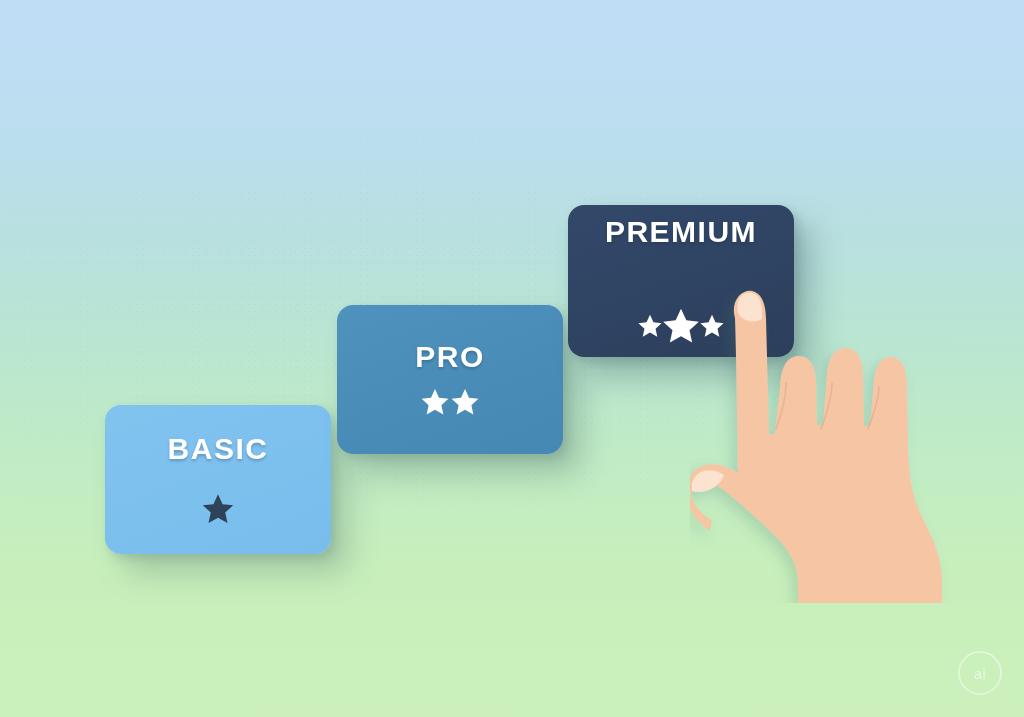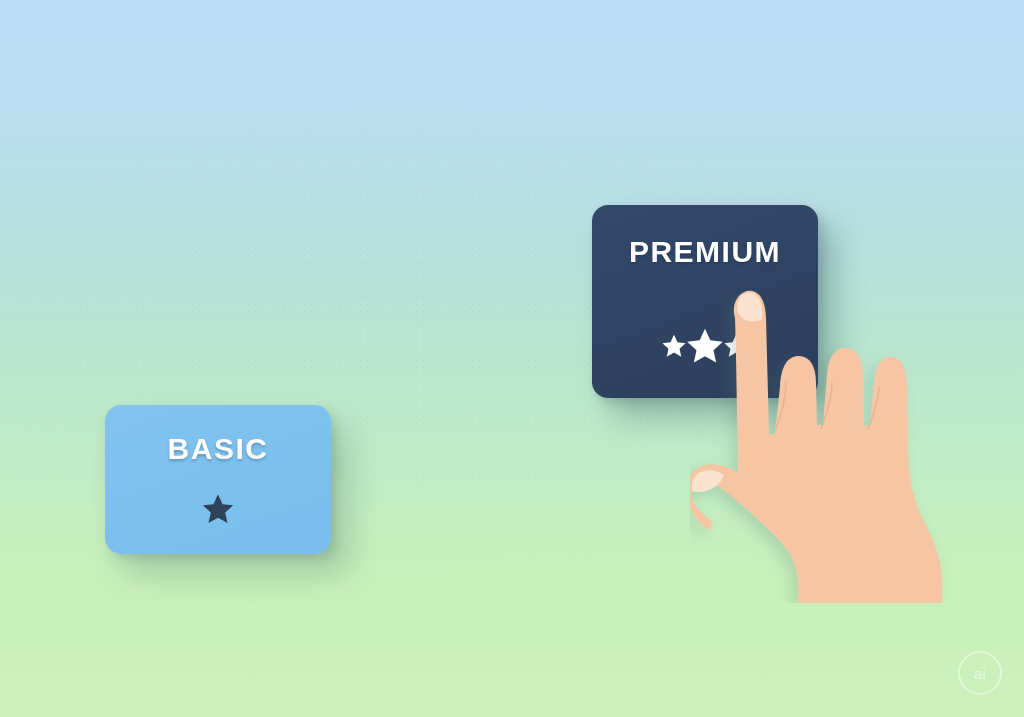--- a/index.html
+++ b/index.html
@@ -85,21 +85,21 @@
   #card-pro {
     left: 337px; top: 305px; width: 226px; height: 149px;
     background: linear-gradient(160deg, #4f92bd 0%, #4a8cb8 55%, #4688b4 100%);
     box-shadow: 18px 20px 30px rgba(76,110,105,.33),
                 4px 5px 10px rgba(76,110,105,.22);
   }
   #card-pro .card-title { font-size: 30px; margin-bottom: 15px; }
 
   
   #card-premium {
-    left: 592px; top: 205px; width: 226px; height: 193px;
+    left: 568px; top: 205px; width: 226px; height: 152px;
     background: linear-gradient(160deg, #33496a 0%, #2f4362 55%, #2c3f5c 100%);
     box-shadow: 18px 20px 30px rgba(64,95,100,.35),
                 4px 5px 10px rgba(64,95,100,.24);
     gap: 47px;
   }
   #card-premium .card-title { font-size: 30px; margin-bottom: 12px; }
 
   
   #hand {
     position: absolute;
@@ -138,20 +138,31 @@
 
   <div class="card" id="card-basic">
     <div class="card-title">BASIC</div>
     <div class="stars">
       <svg class="star" width="34" height="34" viewBox="0 0 24 24">
         <polygon points="12,1.6 15.2,8.6 22.7,9.4 17.1,14.5 18.7,21.9 12,18.1 5.3,21.9 6.9,14.5 1.3,9.4 8.8,8.6" fill="#2e4259"></polygon>
       </svg>
     </div>
   </div>
 
+  <div class="card" id="card-pro">
+    <div class="card-title">PRO</div>
+    <div class="stars">
+      <svg class="star" width="30" height="30" viewBox="0 0 24 24">
+        <polygon points="12,1.6 15.2,8.6 22.7,9.4 17.1,14.5 18.7,21.9 12,18.1 5.3,21.9 6.9,14.5 1.3,9.4 8.8,8.6" fill="#ffffff"></polygon>
+      </svg>
+      <svg class="star" width="30" height="30" viewBox="0 0 24 24">
+        <polygon points="12,1.6 15.2,8.6 22.7,9.4 17.1,14.5 18.7,21.9 12,18.1 5.3,21.9 6.9,14.5 1.3,9.4 8.8,8.6" fill="#ffffff"></polygon>
+      </svg>
+    </div>
+  </div>
 
   <div class="card" id="card-premium">
     <div class="card-title">PREMIUM</div>
     <div class="stars">
       <svg class="star" width="26" height="26" viewBox="0 0 24 24">
         <polygon points="12,1.6 15.2,8.6 22.7,9.4 17.1,14.5 18.7,21.9 12,18.1 5.3,21.9 6.9,14.5 1.3,9.4 8.8,8.6" fill="#ffffff"></polygon>
       </svg>
       <svg class="star" width="40" height="40" viewBox="0 0 24 24" style="margin:0 -2px;">
         <polygon points="12,1.6 15.2,8.6 22.7,9.4 17.1,14.5 18.7,21.9 12,18.1 5.3,21.9 6.9,14.5 1.3,9.4 8.8,8.6" fill="#ffffff"></polygon>
       </svg>

